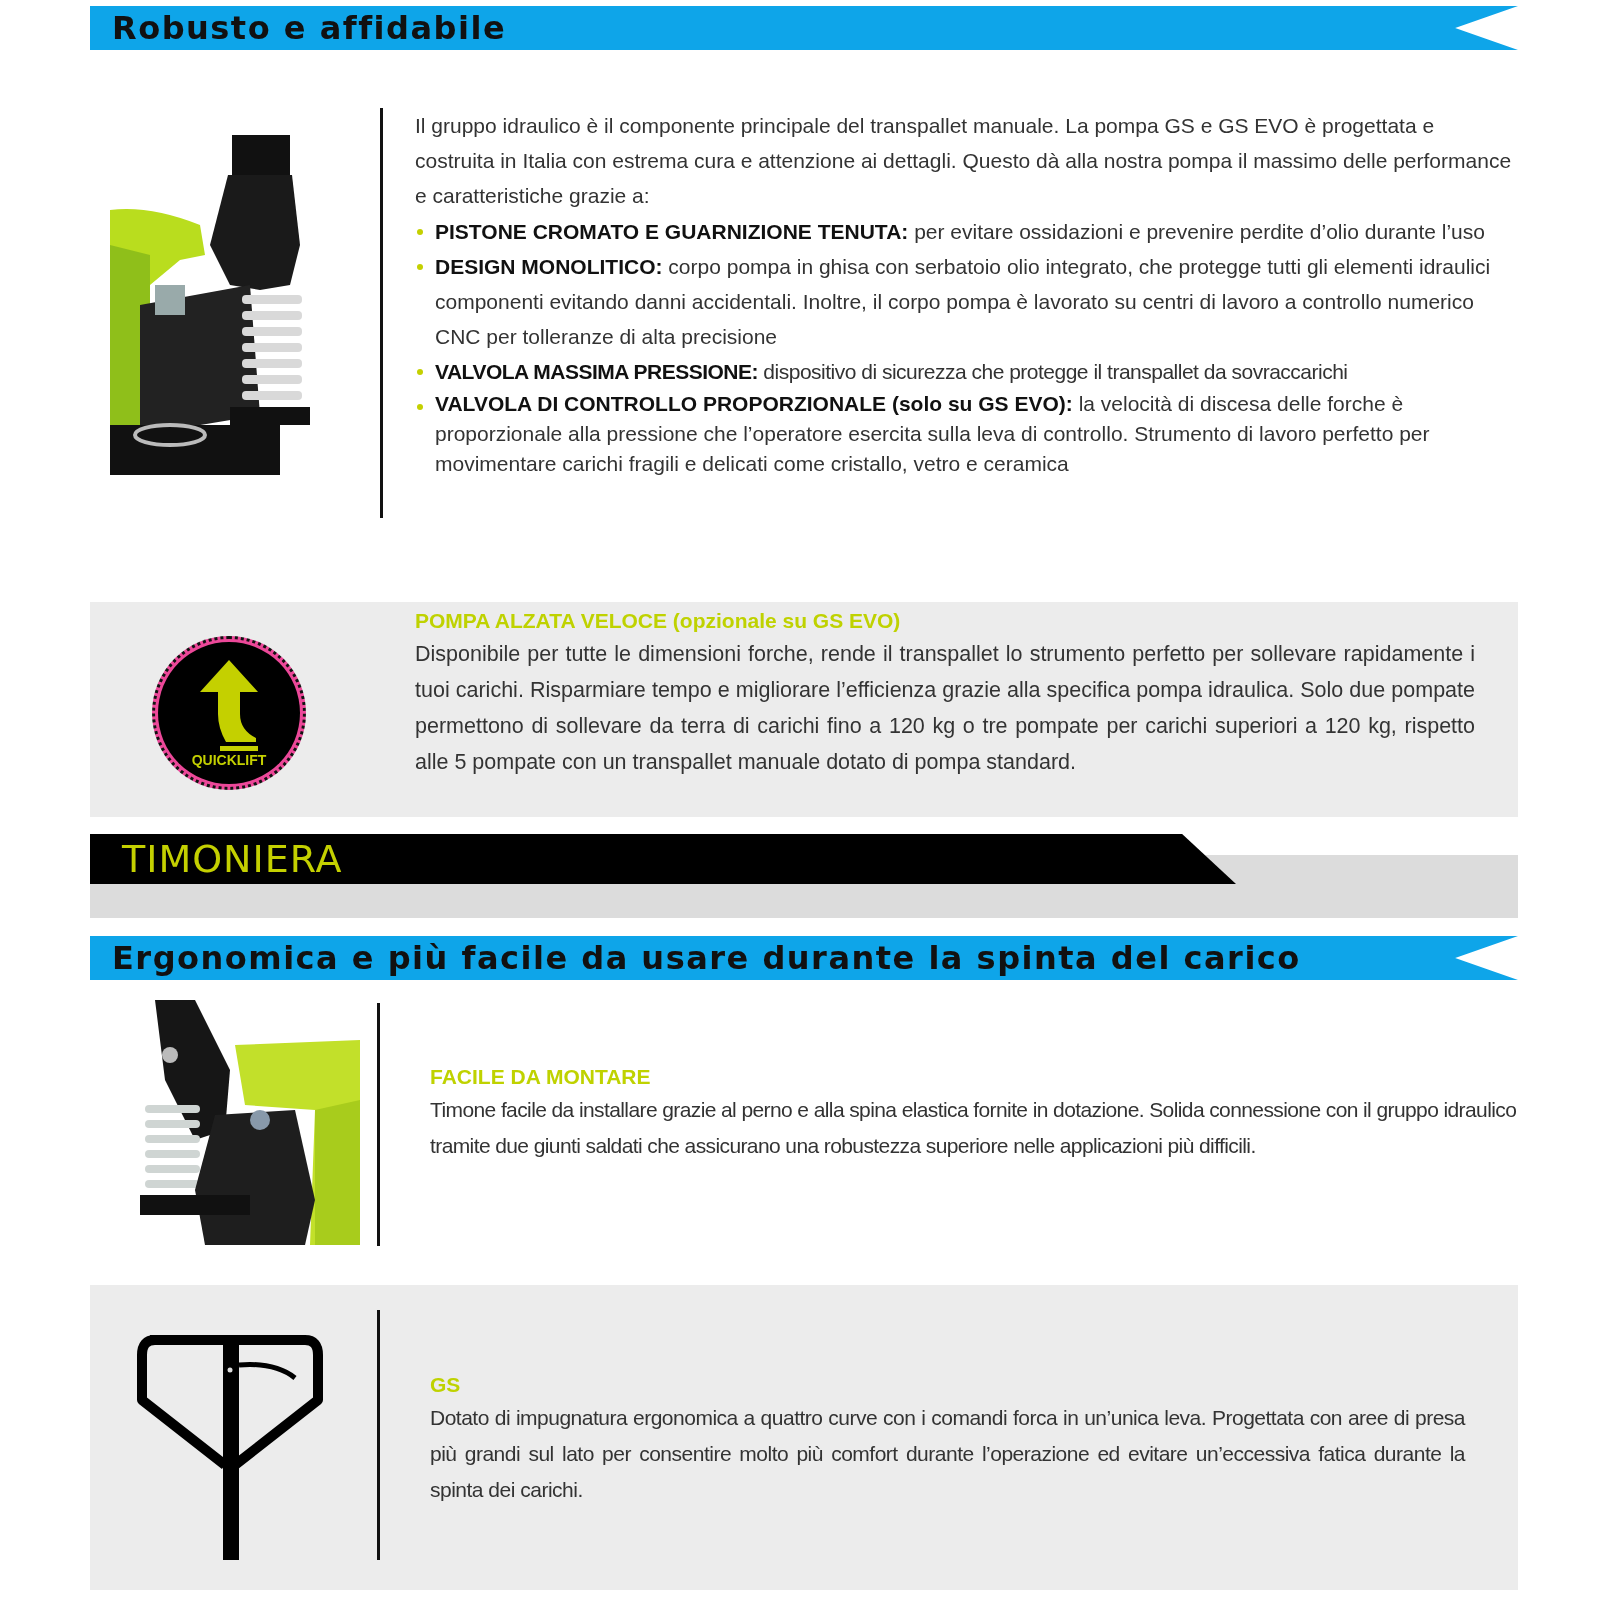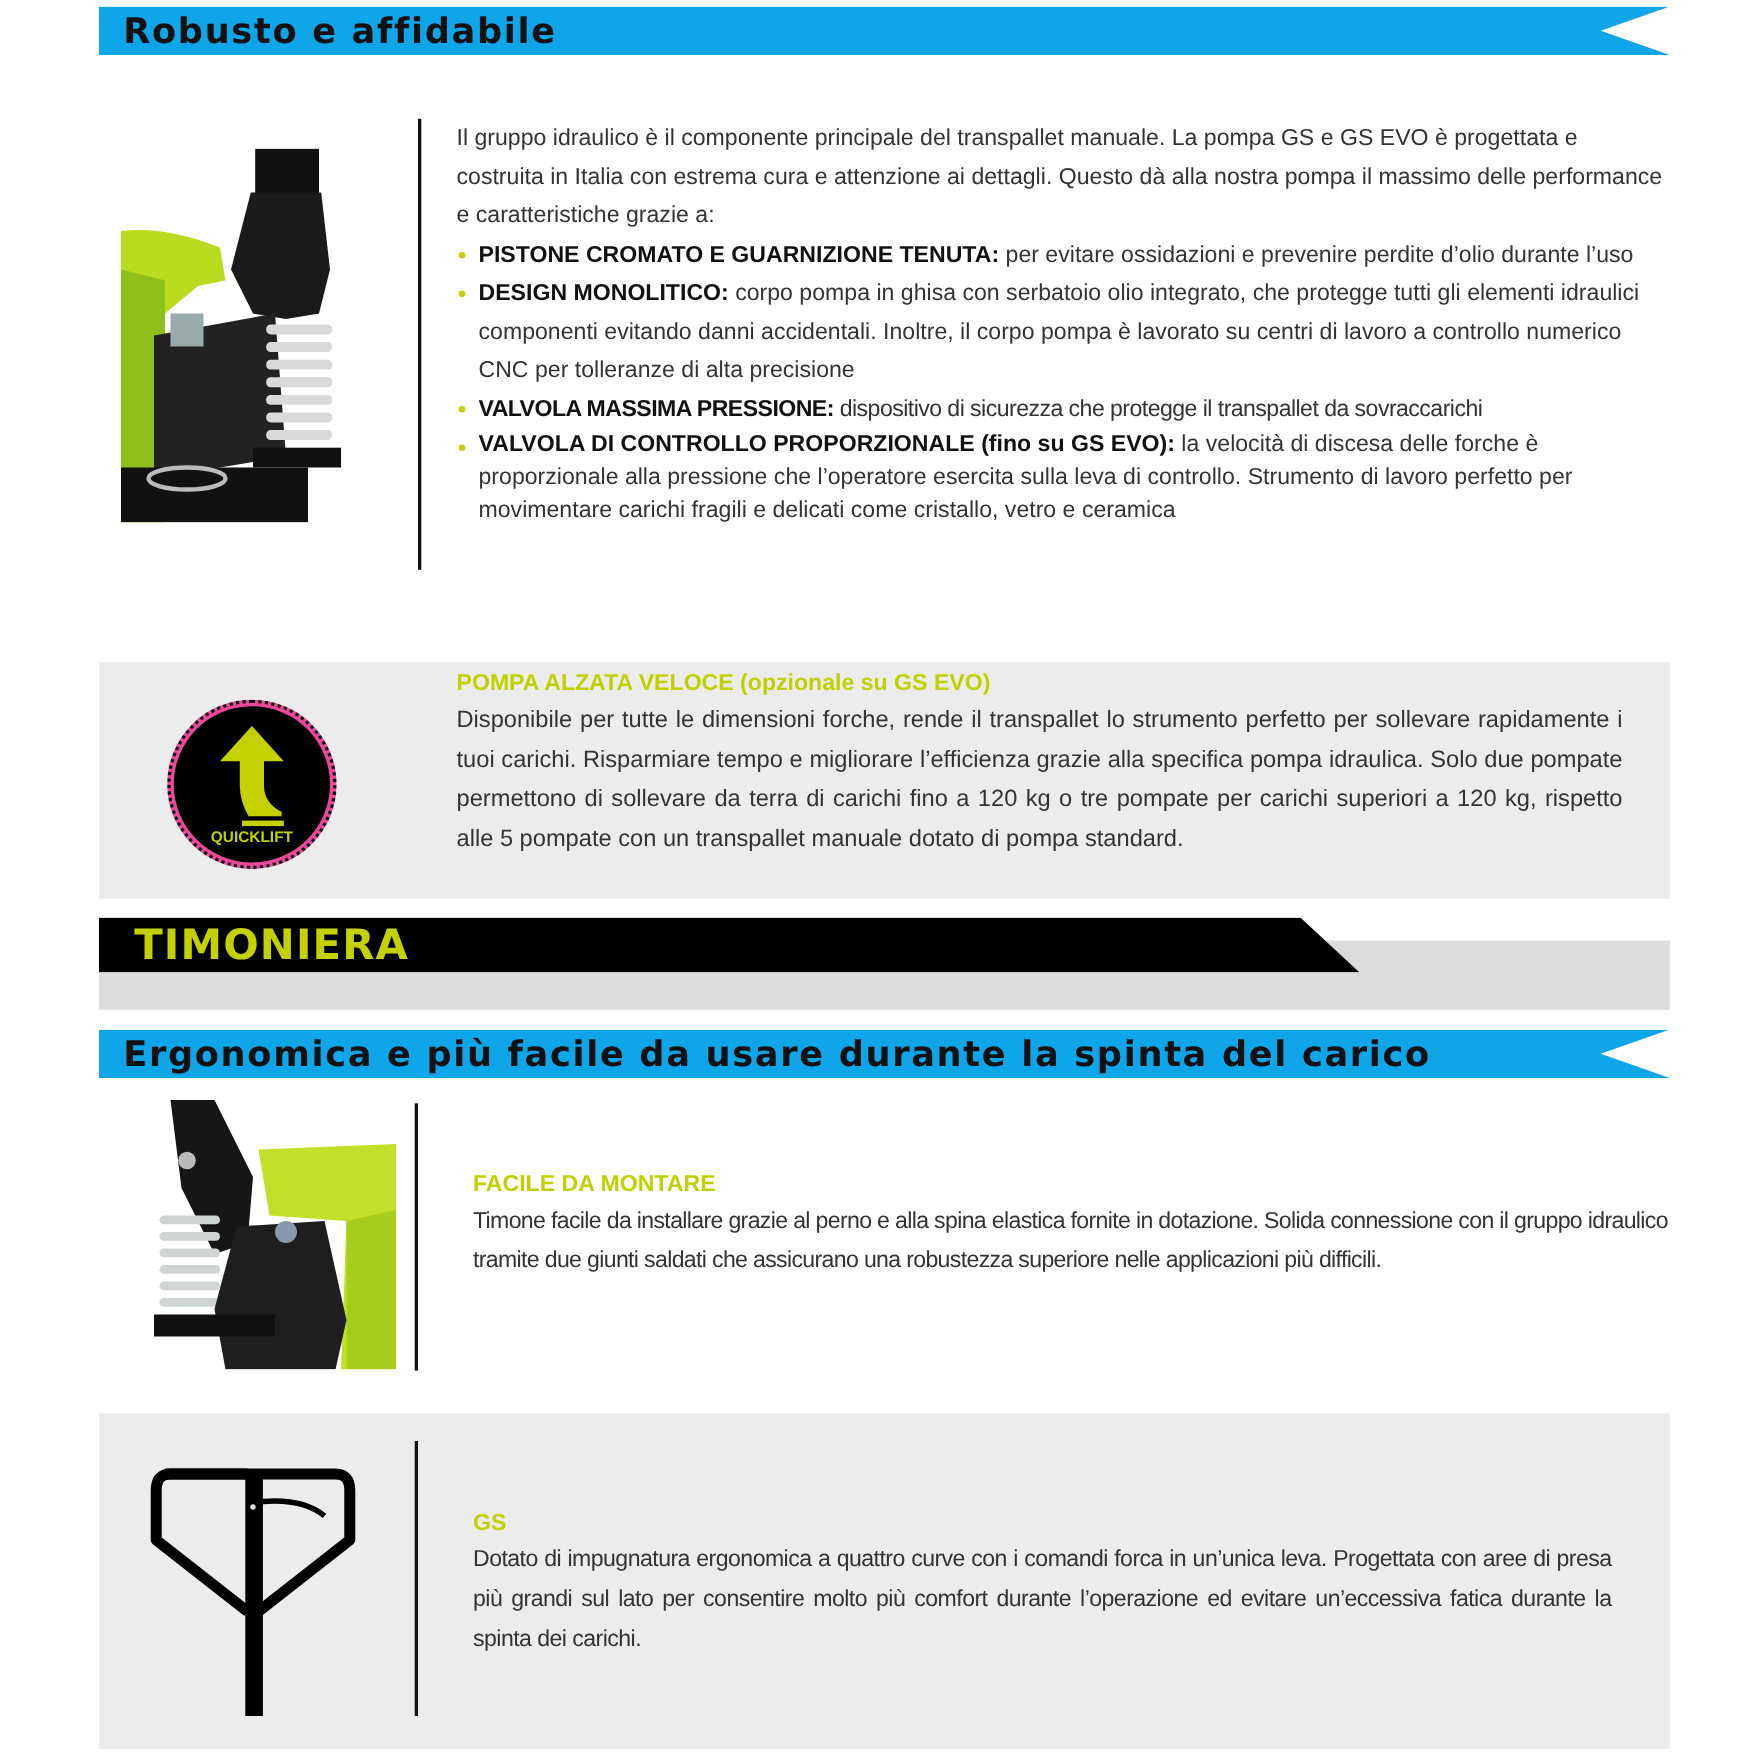--- a/index.html
+++ b/index.html
@@ -37,21 +37,21 @@
 
     .subhead { color: #bfd200; font-weight: bold; font-size: 21px; line-height: 30px; }
     .justified { text-align: justify; }
 
     #timoniera-grey { position: absolute; left: 90px; top: 855px; width: 1428px; height: 63px; background: #dcdcdc; }
     #timoniera-black {
       position: absolute; left: 90px; top: 834px; width: 1146px; height: 50px; background: #000;
       clip-path: polygon(0 0, 95.3% 0, 100% 100%, 0 100%);
     }
     #timoniera-black .banner-text {
-      position: absolute; left: 32px; top: 2px; font-family: "DejaVu Sans", sans-serif; font-weight: bold;
+      position: absolute; left: 32px; top: 2px; font-family: "DejaVu Sans", sans-serif; font-weight: normal;
       font-size: 38px; color: #c4d000; line-height: 46px; letter-spacing: 1px;
     }
   </style>
 </head>
 <body>
 
 <div id="banner1" class="banner">
   <span class="banner-text">Robusto e affidabile</span>
 </div>
 
@@ -93,21 +93,21 @@
   <div class="bullet">
     <span class="dot"></span>
     <span class="label">DESIGN MONOLITICO:</span><span> corpo pompa in ghisa con serbatoio olio integrato, che protegge tutti gli elementi idraulici componenti evitando danni accidentali. Inoltre, il corpo pompa è lavorato su centri di lavoro a controllo numerico CNC per tolleranze di alta precisione</span>
   </div>
   <div class="bullet" style="letter-spacing:-0.5px;">
     <span class="dot"></span>
     <span class="label">VALVOLA MASSIMA PRESSIONE:</span><span> dispositivo di sicurezza che protegge il transpallet da sovraccarichi</span>
   </div>
   <div class="bullet" style="line-height:30px;">
     <span class="dot"></span>
-    <span class="label">VALVOLA DI CONTROLLO PROPORZIONALE (fino su GS EVO):</span><span> la velocità di discesa delle forche è proporzionale alla pressione che l’operatore esercita sulla leva di controllo. Strumento di lavoro perfetto per movimentare carichi fragili e delicati come cristallo, vetro e ceramica</span>
+    <span class="label">VALVOLA DI CONTROLLO PROPORZIONALE (solo su GS EVO):</span><span> la velocità di discesa delle forche è proporzionale alla pressione che l’operatore esercita sulla leva di controllo. Strumento di lavoro perfetto per movimentare carichi fragili e delicati come cristallo, vetro e ceramica</span>
   </div>
 </div>
 
 <div class="grey-panel" style="top:602px; height:215px;"></div>
 <div style="position:absolute; left:152px; top:636px; width:154px; height:154px; border-radius:50%; border:3px dotted #111; background:#ec4899; display:flex; align-items:center; justify-content:center;">
   <div style="width:142px; height:142px; border-radius:50%; background:#000; position:relative;">
     <svg width="142" height="142" viewBox="0 0 142 142" style="position:absolute; left:0; top:0;">
       <path d="M71 18 L100 50 L82 50 L82 72 Q82 88 98 96 L98 100 L68 100 Q60 86 60 72 L60 50 L42 50 Z" fill="#c4d000"></path>
       <rect x="62" y="104" width="38" height="5" fill="#c4d000"></rect>
     </svg>

